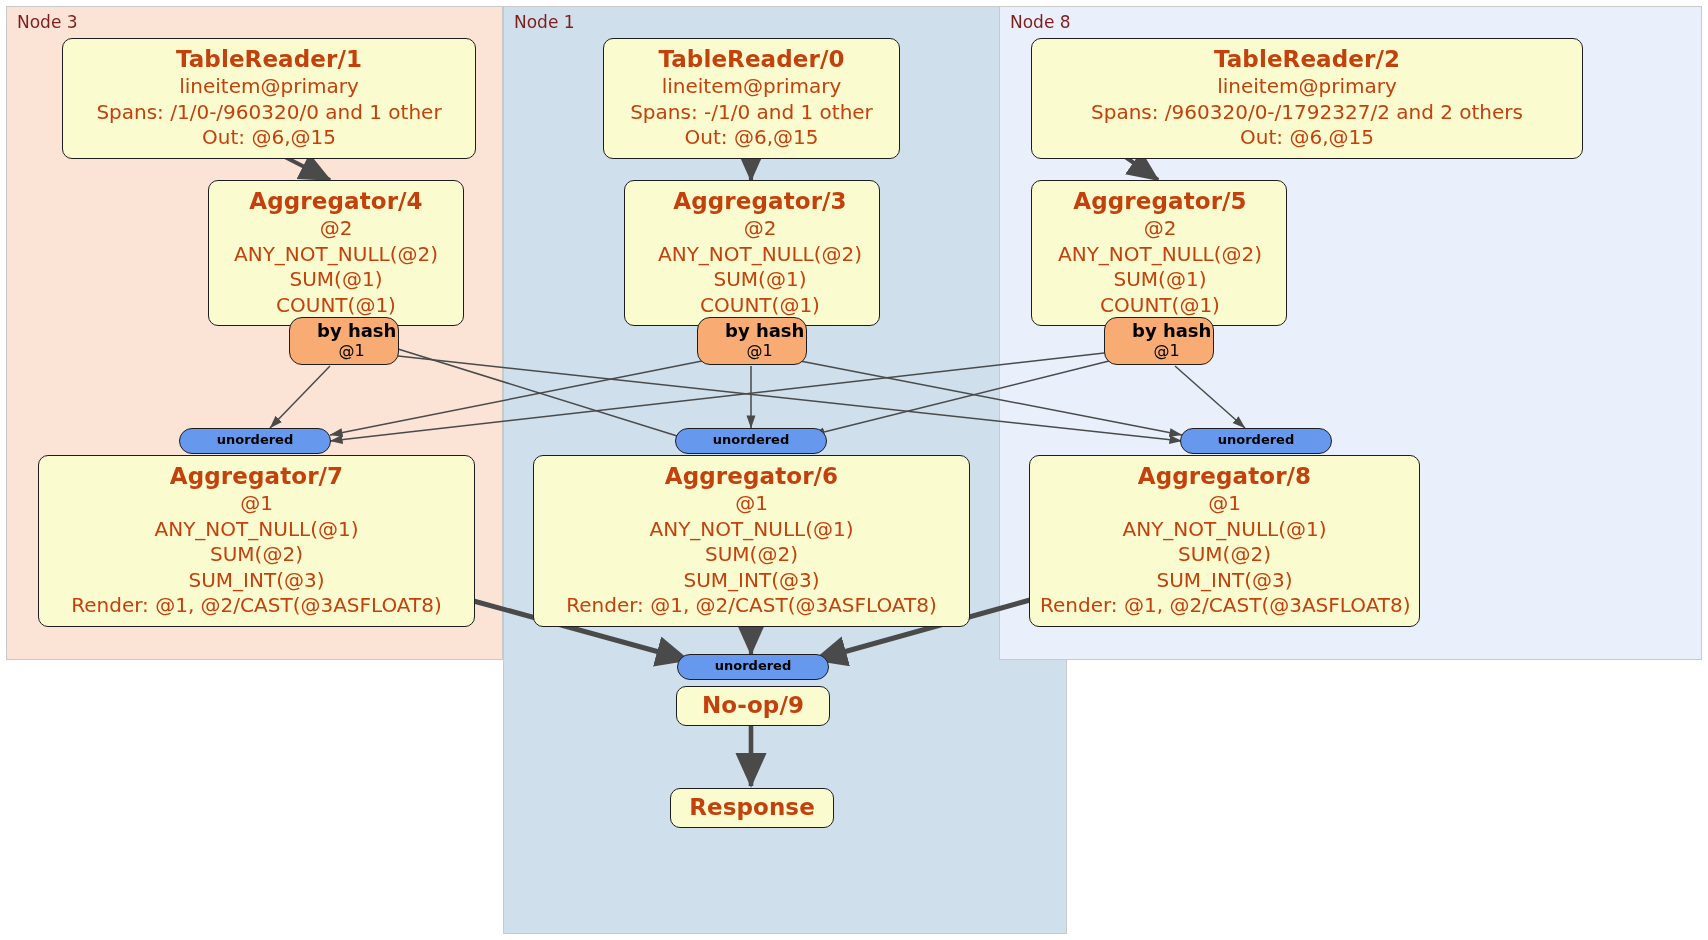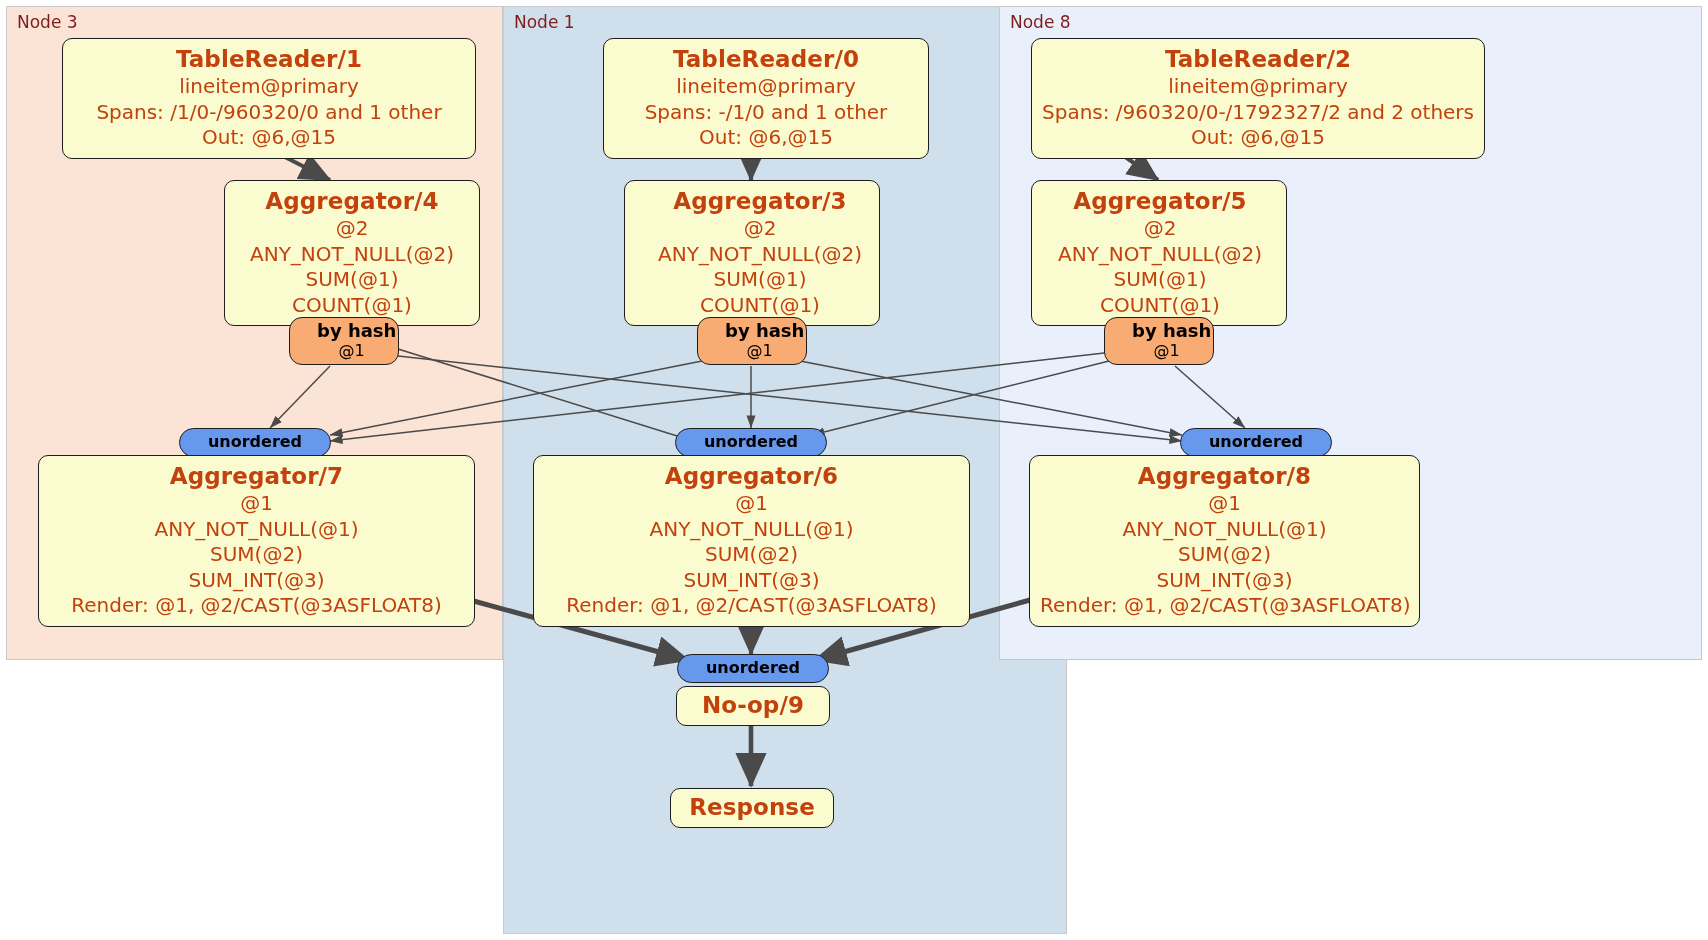--- a/index.html
+++ b/index.html
@@ -91,21 +91,21 @@
     border-radius:13px;
   }
   .pill.hash .sub{
     font-weight:normal;
     font-size:16px;
     display:block;
     line-height:1.12;
   }
   .pill.unordered{
     background:#6699ee;
-    font-size:16px;
+    font-size:13px;
     border-radius:16px;
     padding:4px 14px 5px 14px;
   }
 </style>
 </head>
 <body>
 
 <div id="canvas">
 
   <div class="node-panel" style="left:6px; top:6px; width:497px; height:654px; background:#fbe3d6;">
@@ -160,35 +160,35 @@
     </g>
   </svg>
 
   <div class="proc" style="left:62px; top:38px; width:414px;">
     <div class="ptitle">TableReader/1</div>
     <div class="pline">lineitem@primary</div>
     <div class="pline">Spans: /1/0-/960320/0 and 1 other</div>
     <div class="pline">Out: @6,@15</div>
   </div>
 
-  <div class="proc" style="left:603px; top:38px; width:326px;">
+  <div class="proc" style="left:603px; top:38px; width:297px;">
     <div class="ptitle">TableReader/0</div>
     <div class="pline">lineitem@primary</div>
     <div class="pline">Spans: -/1/0 and 1 other</div>
     <div class="pline">Out: @6,@15</div>
   </div>
 
-  <div class="proc" style="left:1031px; top:38px; width:454px;">
+  <div class="proc" style="left:1031px; top:38px; width:552px;">
     <div class="ptitle">TableReader/2</div>
     <div class="pline">lineitem@primary</div>
     <div class="pline">Spans: /960320/0-/1792327/2 and 2 others</div>
     <div class="pline">Out: @6,@15</div>
   </div>
 
-  <div class="proc" style="left:224px; top:180px; width:256px;">
+  <div class="proc" style="left:208px; top:180px; width:256px;">
     <div class="ptitle">Aggregator/4</div>
     <div class="pline">@2</div>
     <div class="pline">ANY_NOT_NULL(@2)</div>
     <div class="pline">SUM(@1)</div>
     <div class="pline">COUNT(@1)</div>
   </div>
 
   <div class="proc" style="left:624px; top:180px; width:256px;padding-left:26px;">
     <div class="ptitle">Aggregator/3</div>
     <div class="pline">@2</div>

